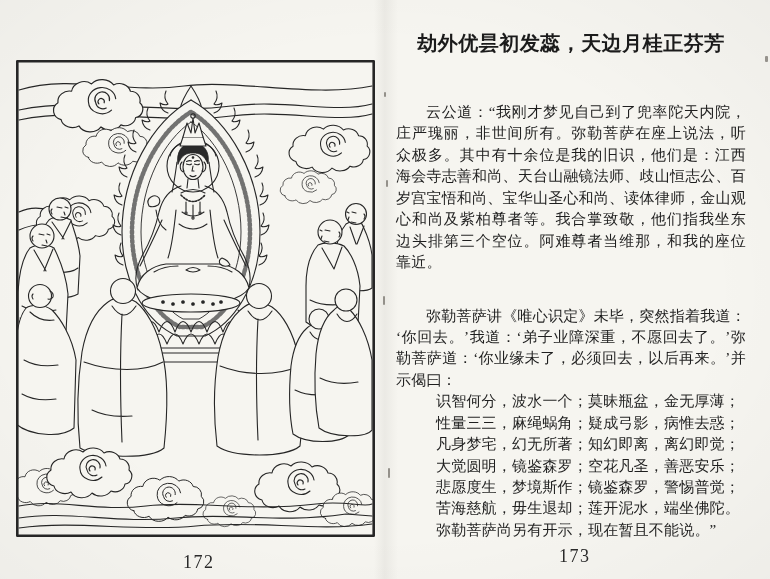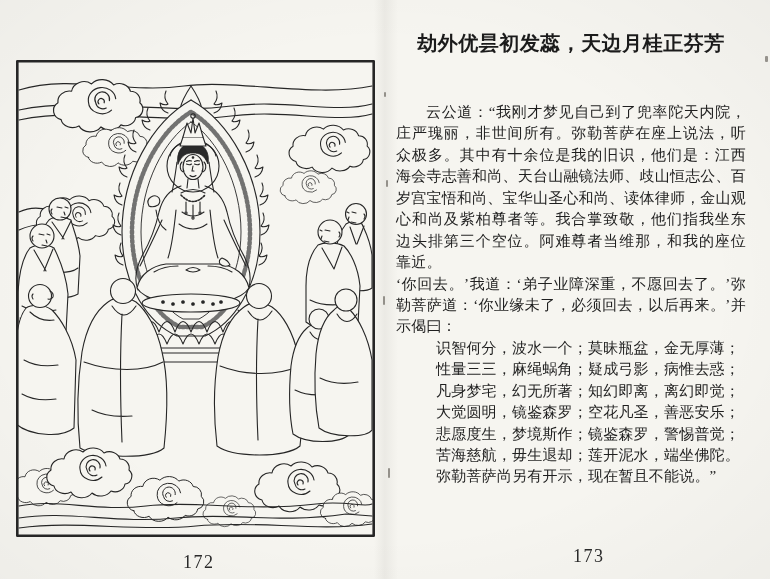--- a/index.html
+++ b/index.html
@@ -36,21 +36,21 @@
     font-size:15px;color:#1f1f1f;
   }
   .ln{height:21.45px;line-height:21.45px;white-space:nowrap;letter-spacing:0.2px;}
   .fill{text-align:justify;text-align-last:justify;}
   .ind{text-indent:30px;margin-top:32px;}
   .verse{padding-left:40px;}
   .pn{
     position:absolute;font-size:18px;letter-spacing:1.5px;color:#2a2a2a;
   }
   .pn-left{left:183px;top:552px;}
-  .pn-right{left:559px;top:546px;margin-left:14px;}
+  .pn-right{left:559px;top:546px;}
   .speck{position:absolute;background:#4a463e;border-radius:1px;opacity:0.55;}
   .sp1{left:386px;top:180px;width:2px;height:7px;}
   .sp2{left:383px;top:296px;width:2px;height:9px;}
   .sp3{left:388px;top:468px;width:2px;height:10px;}
   .sp4{left:765px;top:56px;width:3px;height:6px;}
   .sp5{left:384px;top:92px;width:2px;height:5px;}
 </style>
 </head>
 <body>
 
@@ -230,20 +230,21 @@
 
   <div class="textcol">
     <div class="ln fill ind">云公道：“我刚才梦见自己到了兜率陀天内院，</div>
     <div class="ln fill">庄严瑰丽，非世间所有。弥勒菩萨在座上说法，听</div>
     <div class="ln fill">众极多。其中有十余位是我的旧识，他们是：江西</div>
     <div class="ln fill">海会寺志善和尚、天台山融镜法师、歧山恒志公、百</div>
     <div class="ln fill">岁宫宝悟和尚、宝华山圣心和尚、读体律师，金山观</div>
     <div class="ln fill">心和尚及紫柏尊者等。我合掌致敬，他们指我坐东</div>
     <div class="ln fill">边头排第三个空位。阿难尊者当维那，和我的座位</div>
     <div class="ln">靠近。</div>
+    <div class="ln fill ind">弥勒菩萨讲《唯心识定》未毕，突然指着我道：</div>
     <div class="ln fill">‘你回去。’我道：‘弟子业障深重，不愿回去了。’弥</div>
     <div class="ln fill">勒菩萨道：‘你业缘未了，必须回去，以后再来。’并</div>
     <div class="ln">示偈曰：</div>
     <div class="ln verse">识智何分，波水一个；莫昧瓶盆，金无厚薄；</div>
     <div class="ln verse">性量三三，麻绳蜗角；疑成弓影，病惟去惑；</div>
     <div class="ln verse">凡身梦宅，幻无所著；知幻即离，离幻即觉；</div>
     <div class="ln verse">大觉圆明，镜鉴森罗；空花凡圣，善恶安乐；</div>
     <div class="ln verse">悲愿度生，梦境斯作；镜鉴森罗，警惕普觉；</div>
     <div class="ln verse">苦海慈航，毋生退却；莲开泥水，端坐佛陀。</div>
     <div class="ln verse">弥勒菩萨尚另有开示，现在暂且不能说。”</div>

